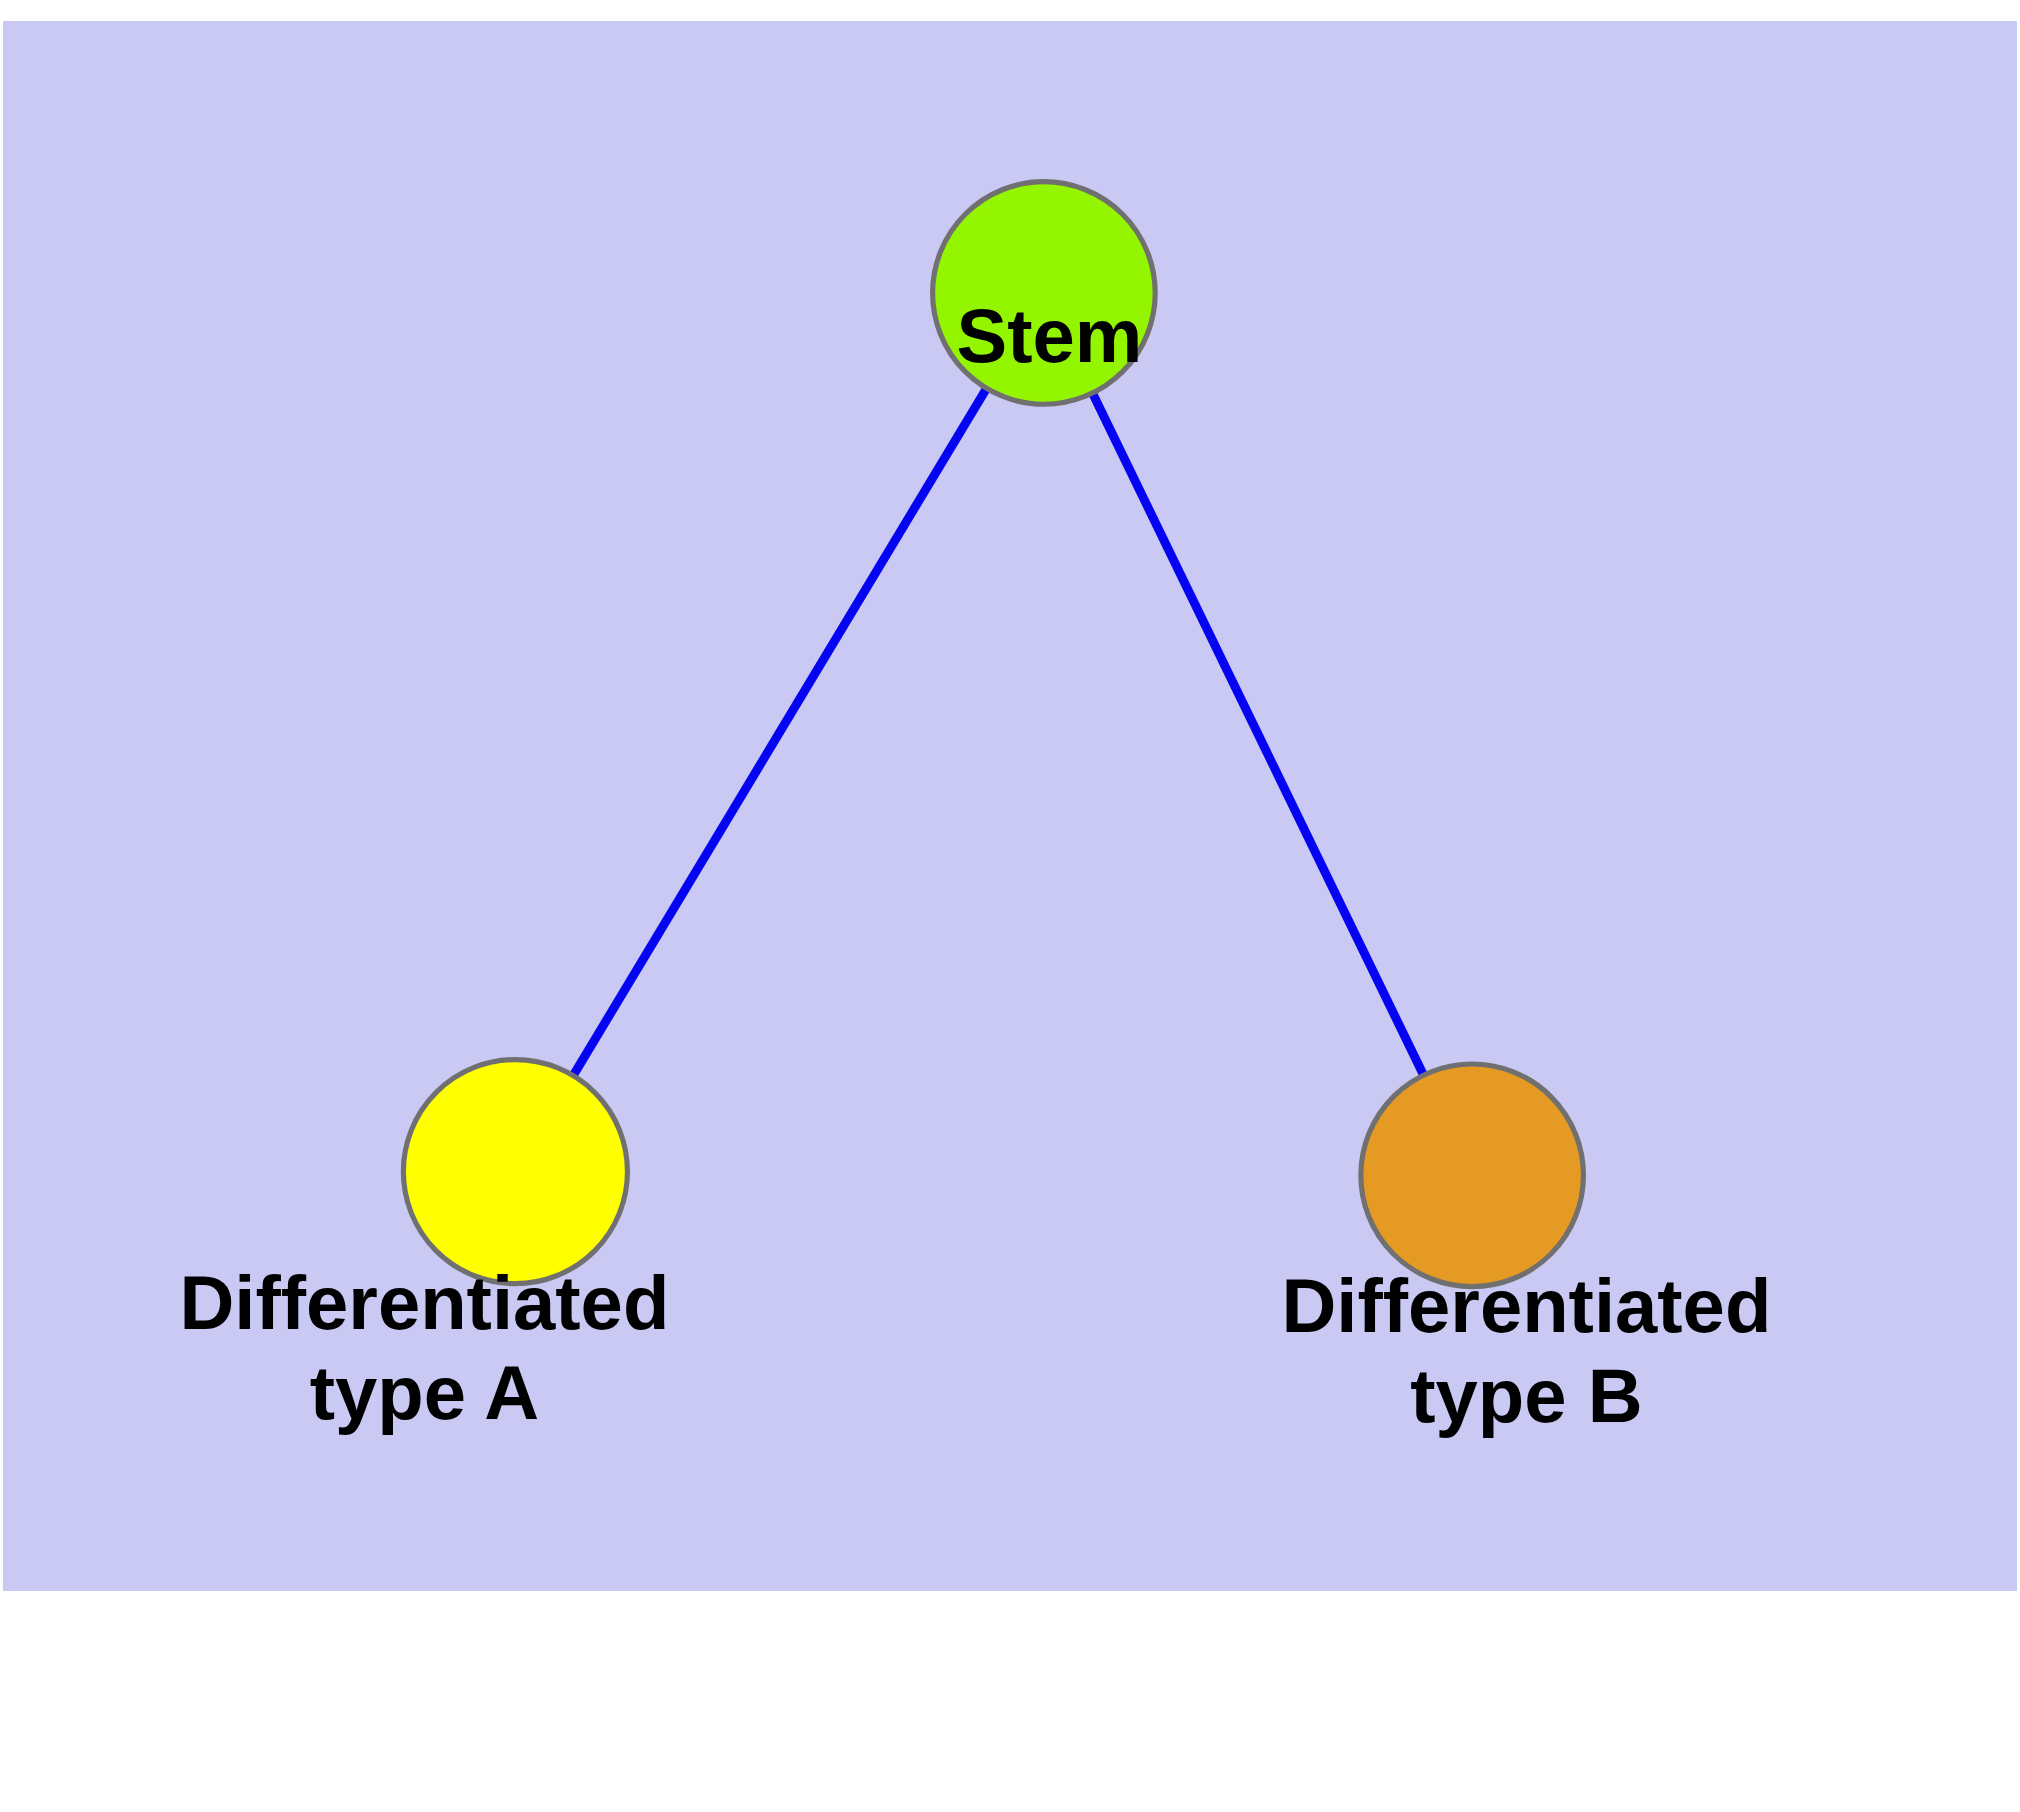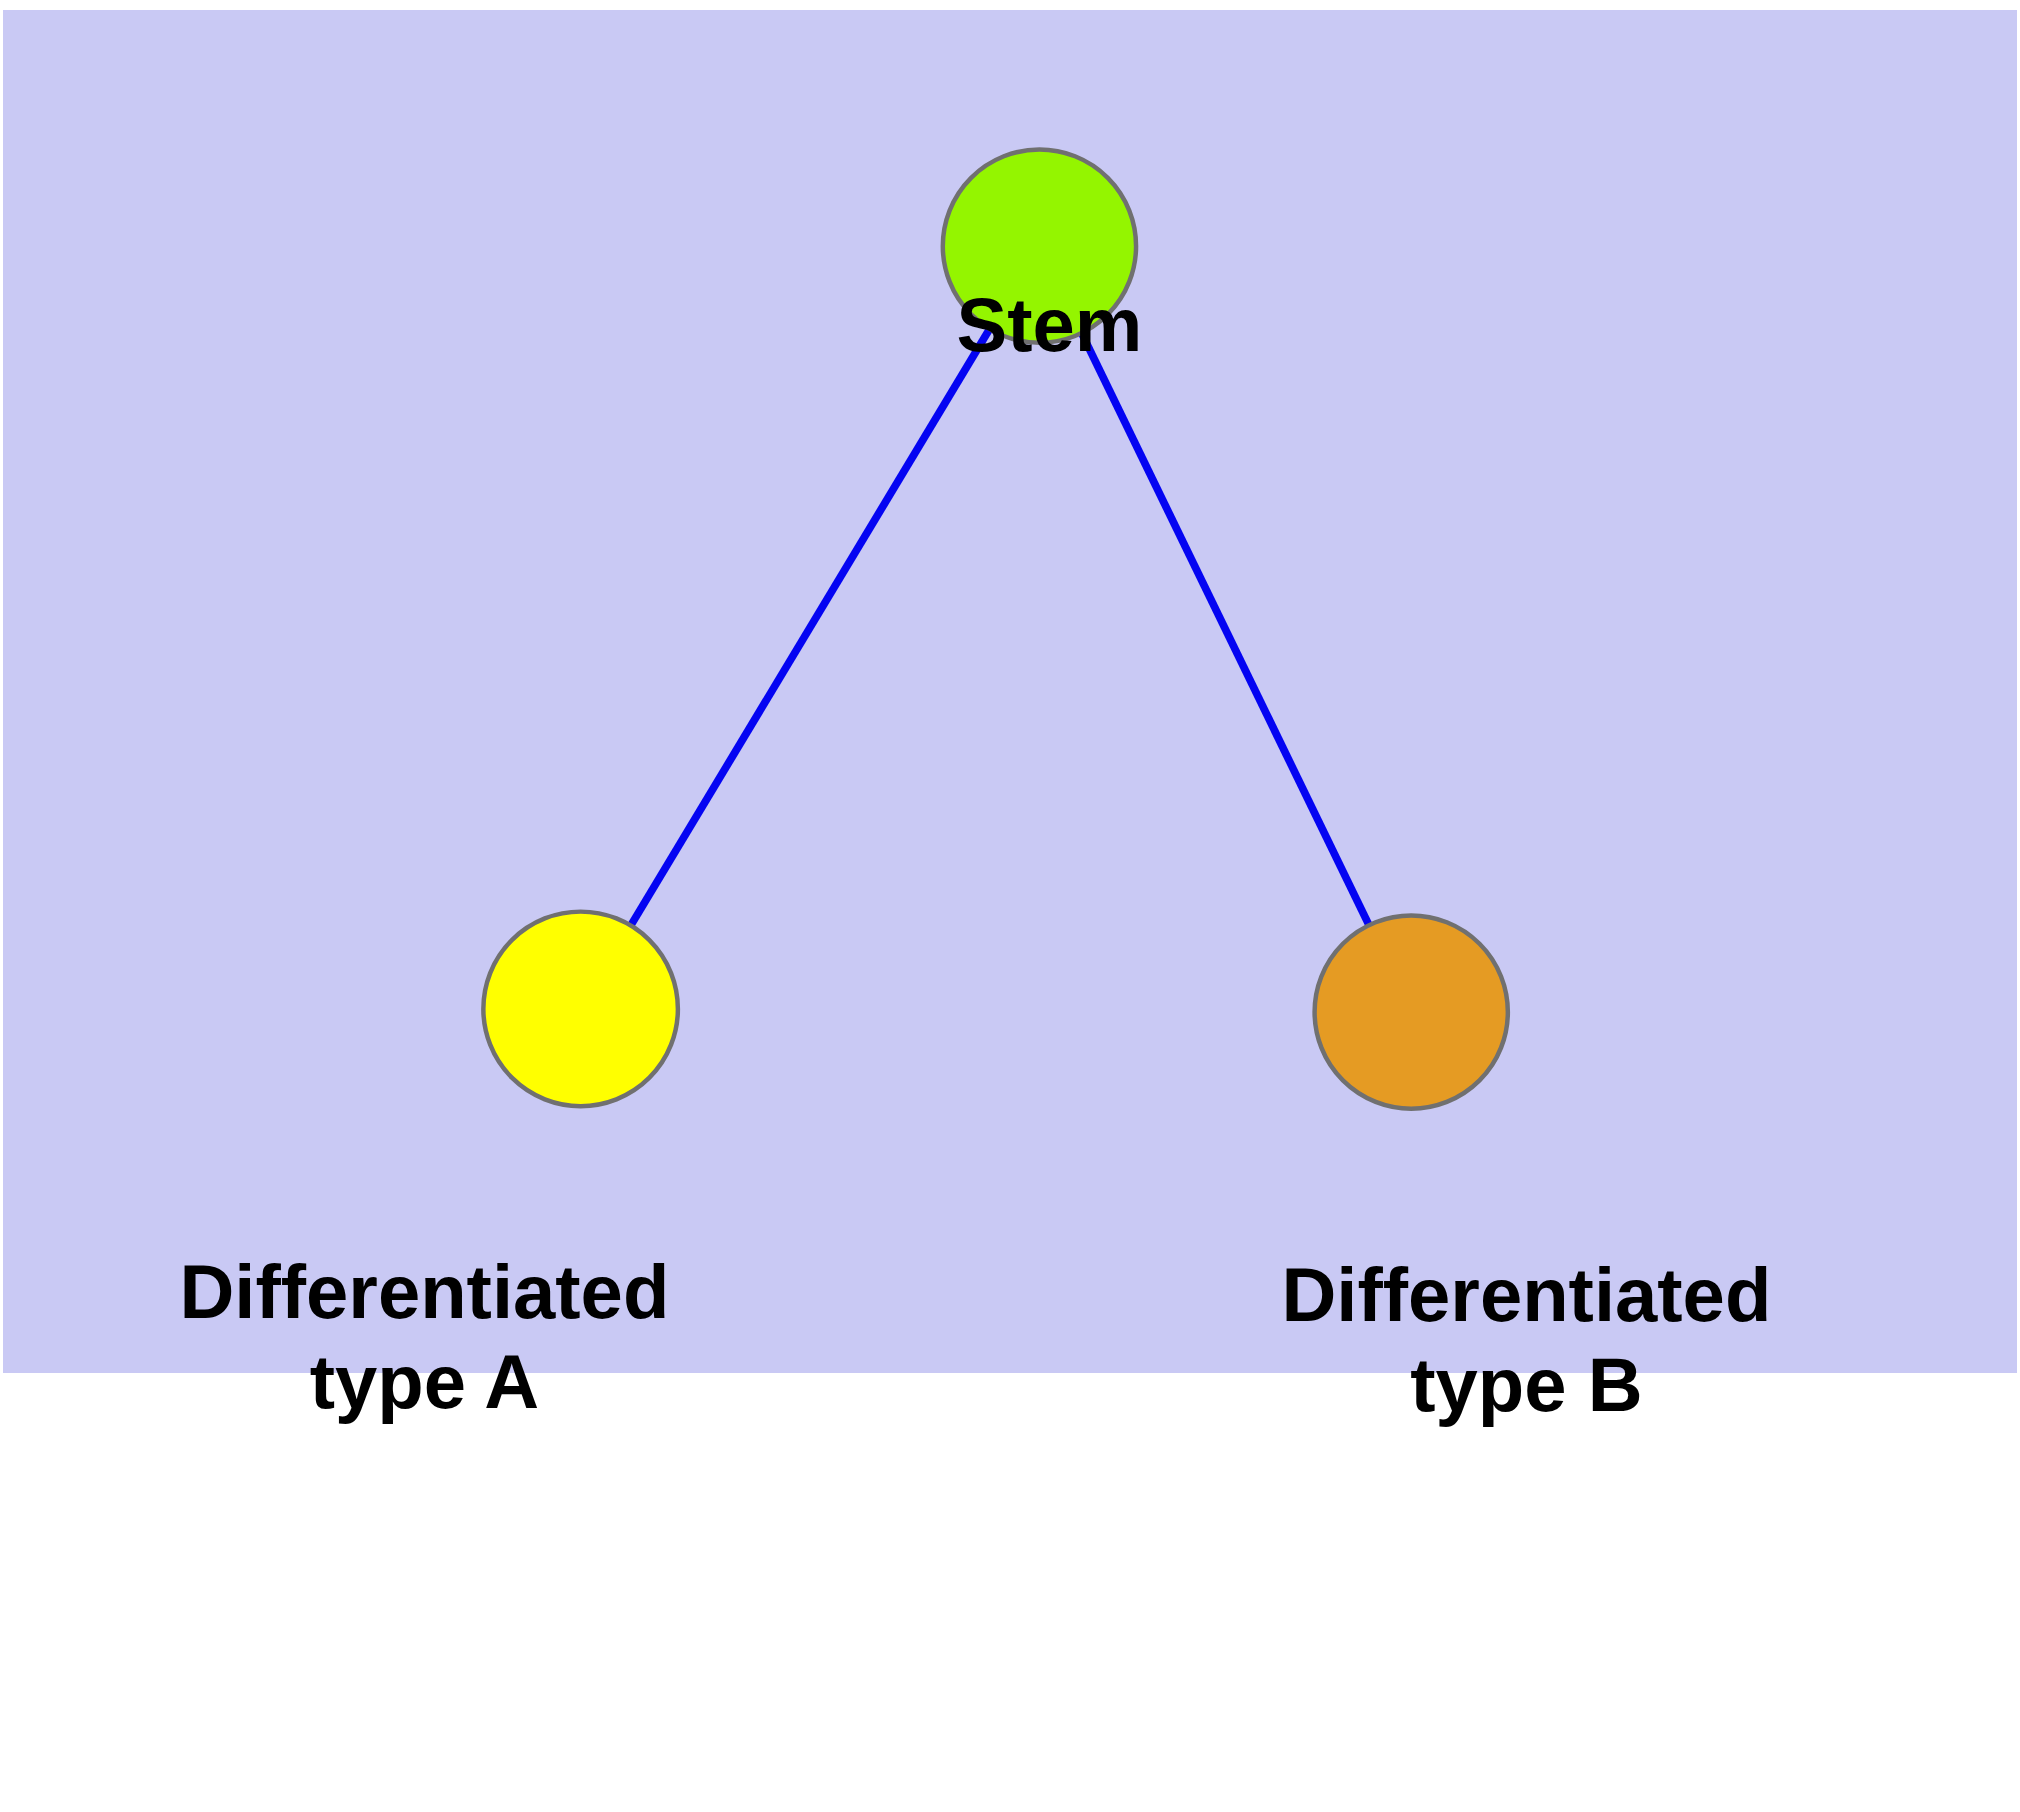--- a/index.html
+++ b/index.html
@@ -7,23 +7,23 @@
     padding: 0;
     width: 2021px;
     height: 1812px;
     background: #ffffff;
     font-family: "Liberation Sans", sans-serif;
     overflow: hidden;
   }
   .graph-canvas {
     position: absolute;
     left: 3.4px;
-    top: 10px;
+    top: 21px;
     width: 2014px;
-    height: 1363px;
+    height: 1570px;
   }
   .graph-svg {
     position: absolute;
     left: 0;
     top: 0;
     width: 100%;
     height: 100%;
   }
   .node-label {
     position: absolute;

